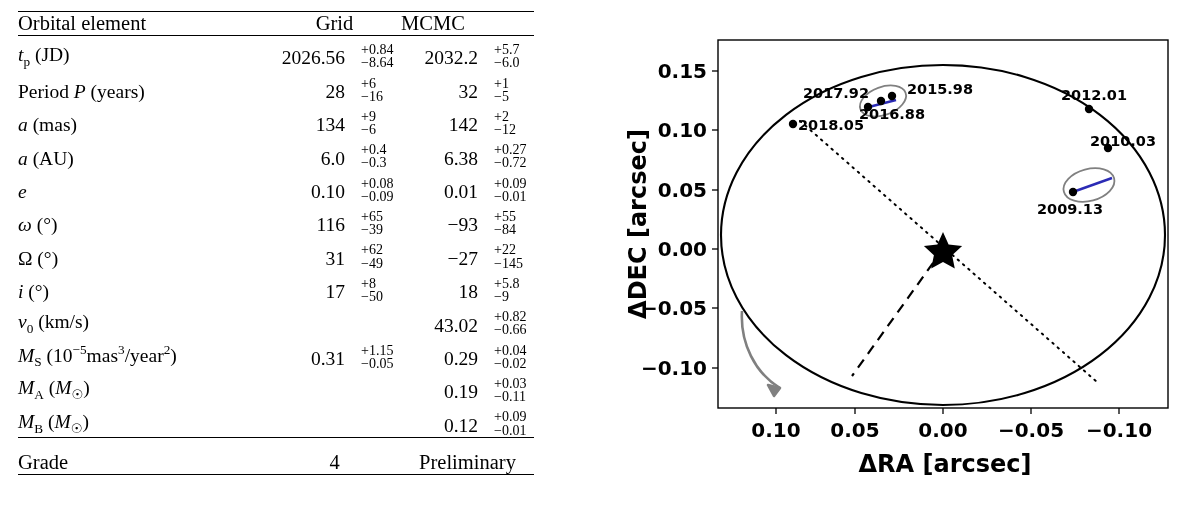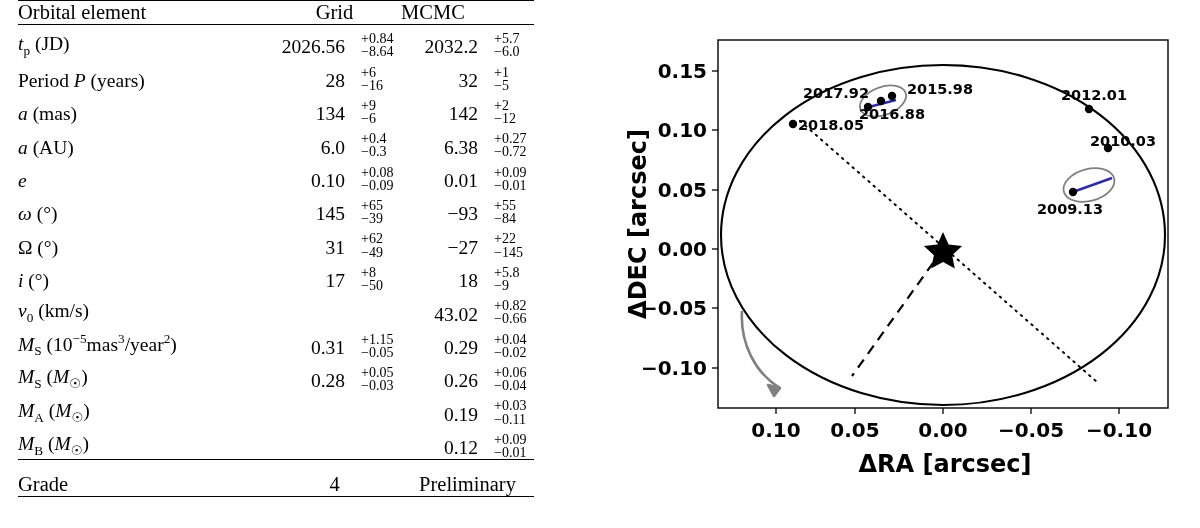--- a/index.html
+++ b/index.html
@@ -17,21 +17,21 @@
   #page {
     position: relative;
     width: 1200px;
     height: 528px;
   }
 
   
   #table-panel {
     position: absolute;
     left: 18px;
-    top: 0px;
+    top: 11px;
     width: 530px;
     height: 436px;
   }
   table.orbit-table {
     border-collapse: collapse;
     width: 516px;
     font-family: "Liberation Serif", serif;
     font-size: 19.5px;
   }
   table.orbit-table td, table.orbit-table th {
@@ -157,21 +157,21 @@
       </tr>
 
       <tr class="body-row">
         <td class="col-label"><span class="it">e</span></td>
         <td class="col-grid"><span class="val">0.10</span><span class="unc"><span class="up">+0.08</span><span class="lo">−0.09</span></span></td>
         <td class="col-mcmc"><span class="val">0.01</span><span class="unc"><span class="up">+0.09</span><span class="lo">−0.01</span></span></td>
       </tr>
 
       <tr class="body-row">
         <td class="col-label"><span class="it">ω</span> (°)</td>
-        <td class="col-grid"><span class="val">145</span><span class="unc"><span class="up">+65</span><span class="lo">−39</span></span></td>
+        <td class="col-grid"><span class="val">116</span><span class="unc"><span class="up">+65</span><span class="lo">−39</span></span></td>
         <td class="col-mcmc"><span class="val">−93</span><span class="unc"><span class="up">+55</span><span class="lo">−84</span></span></td>
       </tr>
 
       <tr class="body-row">
         <td class="col-label">Ω (°)</td>
         <td class="col-grid"><span class="val">31</span><span class="unc"><span class="up">+62</span><span class="lo">−49</span></span></td>
         <td class="col-mcmc"><span class="val">−27</span><span class="unc"><span class="up">+22</span><span class="lo">−145</span></span></td>
       </tr>
 
       <tr class="body-row">
@@ -185,25 +185,20 @@
         <td class="col-grid"><span class="val"></span></td>
         <td class="col-mcmc"><span class="val">43.02</span><span class="unc"><span class="up">+0.82</span><span class="lo">−0.66</span></span></td>
       </tr>
 
       <tr class="body-row">
         <td class="col-label"><span class="it">M</span><sub class="sm it">S</sub> (10<sup class="sm">−5</sup>mas<sup class="sm">3</sup>/year<sup class="sm">2</sup>)</td>
         <td class="col-grid"><span class="val">0.31</span><span class="unc"><span class="up">+1.15</span><span class="lo">−0.05</span></span></td>
         <td class="col-mcmc"><span class="val">0.29</span><span class="unc"><span class="up">+0.04</span><span class="lo">−0.02</span></span></td>
       </tr>
 
-      <tr class="body-row">
-        <td class="col-label"><span class="it">M</span><sub class="sm it">S</sub> (<span class="it">M</span><sub class="sm">☉</sub>)</td>
-        <td class="col-grid"><span class="val">0.28</span><span class="unc"><span class="up">+0.05</span><span class="lo">−0.03</span></span></td>
-        <td class="col-mcmc"><span class="val">0.26</span><span class="unc"><span class="up">+0.06</span><span class="lo">−0.04</span></span></td>
-      </tr>
 
       <tr class="body-row">
         <td class="col-label"><span class="it">M</span><sub class="sm">A</sub> (<span class="it">M</span><sub class="sm">☉</sub>)</td>
         <td class="col-grid"><span class="val"></span></td>
         <td class="col-mcmc"><span class="val">0.19</span><span class="unc"><span class="up">+0.03</span><span class="lo">−0.11</span></span></td>
       </tr>
 
       <tr class="body-row">
         <td class="col-label"><span class="it">M</span><sub class="sm">B</sub> (<span class="it">M</span><sub class="sm">☉</sub>)</td>
         <td class="col-grid"><span class="val"></span></td>

